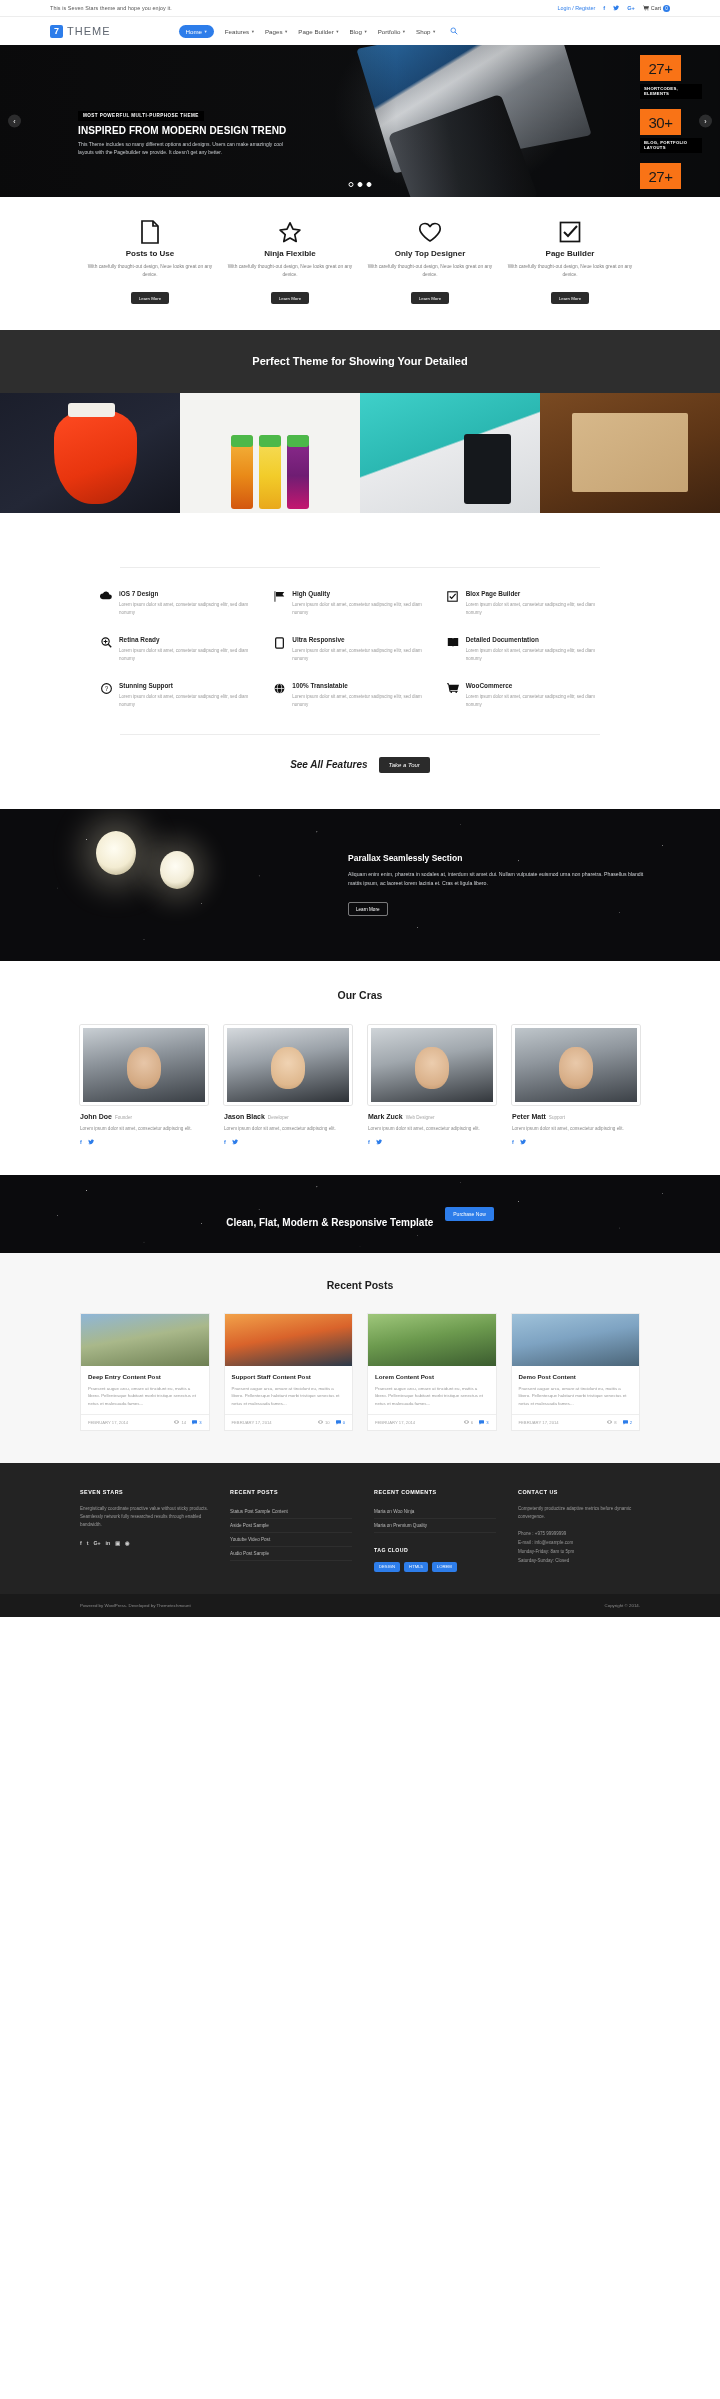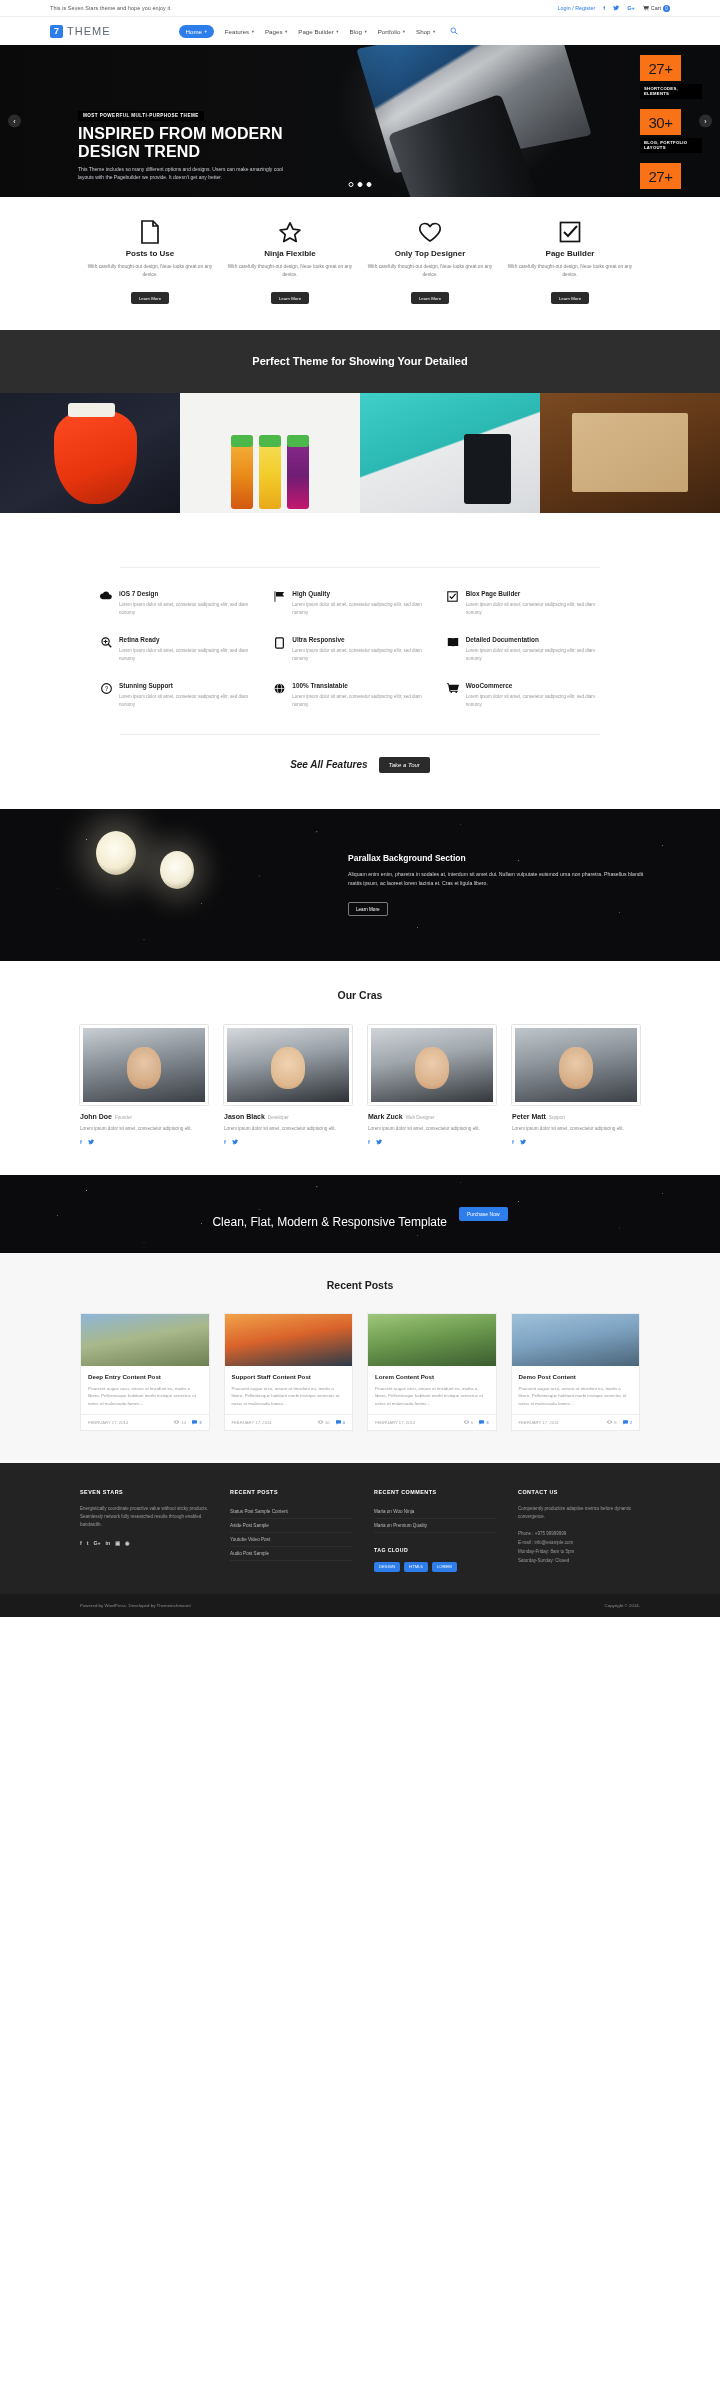--- a/index.html
+++ b/index.html
@@ -93,21 +93,21 @@
     position: absolute; inset: 0;
     background: linear-gradient(90deg, rgba(10,10,11,.97) 0%, rgba(12,12,13,.85) 32%, rgba(0,0,0,.05) 55%, rgba(0,0,0,.25) 100%);
   }
   .hero-content { position: absolute; left: 78px; top: 58px; width: 220px; }
   .hero-tag {
     display: inline-block; background: #000; color: #fff;
     font-size: 4.6px; font-weight: bold; letter-spacing: .45px;
     padding: 2.5px 5px; margin-bottom: 4px;
   }
   .hero-title {
-    color: #fff; font-size: 16px; font-weight: bold; letter-spacing: .1px;
+    color: #fff; font-size: 10px; font-weight: bold; letter-spacing: .1px;
     margin-bottom: 4px;
   }
   .hero-desc { color: #c8ccd0; font-size: 5px; line-height: 1.75; }
   .hero-badges { position: absolute; right: 18px; top: 10px; width: 62px; }
   .badge-block { margin-bottom: 10px; text-align: left; }
   .badge-num {
     background: #f97316; color: #1a1a1a; font-size: 15px;
     width: 41px; height: 26px; display: flex; align-items: center; justify-content: center;
     letter-spacing: -.5px;
   }
@@ -247,21 +247,21 @@
   .f3 { background: radial-gradient(circle at 50% 38%, #eccdae 0%, #d9b089 70%, #bd9168 100%); }
   .f4 { background: radial-gradient(circle at 50% 38%, #e9c9aa 0%, #d6ac85 70%, #ba8e66 100%); }
   .tname { font-size:7px; font-weight:bold; color:#1d1d1d; margin: 8px 0 5px; }
   .trole { font-size:4.6px; font-weight:normal; color:#a5a5a5; margin-left:3px; }
   .tdesc { font-size:4.6px; color:#8b8b8b; line-height:1.75; margin-bottom:6px; }
   .tsoc { display:flex; gap:6px; font-size:5.4px; color:#2d7dea; font-weight:bold; }
 
   
   .cta { height: 78px; position:relative; overflow:hidden; background:#0a0a0c; display:flex; align-items:center; justify-content:center; }
   .cta-inner { position:relative; z-index:2; display:flex; align-items:center; gap:12px; }
-  .cta-text { color:#fff; font-size:12px; font-weight:normal;margin-top:17px; }
+  .cta-text { color:#fff; font-size:10px; font-weight:bold;margin-top:17px; }
   .btn-blue { background:#2d7dea; color:#fff; font-size:5px; padding:4px 8px; border-radius:2px; }
 
   
   .posts { background:#f7f7f7; padding: 26px 0 32px; }
   .posts h2 { text-align:center; font-size:10.5px; font-weight:bold; color:#1d1d1d; margin-bottom:22px; }
   .posts-grid { width:560px; margin:0 auto; display:flex; gap:14px; }
   .post { flex:1; background:#fff; border:1px solid #ebebeb; }
   .post-img { height:52px; }
   .pi1 { background: linear-gradient(170deg,#8fb6d8 0%,#a9b88a 45%,#6d7f52 100%); }
   .pi2 { background: linear-gradient(170deg,#f2a24a 0%,#d9632b 45%,#2b3a4a 100%); }
@@ -602,21 +602,21 @@
       <h3>See All Features</h3>
       <a class="btn-tour">Take a Tour</a>
     </div>
   </div>
 
   <div class="parallax">
     <div class="px-bg"></div>
     <div class="lamp lamp1"></div>
     <div class="lamp lamp2"></div>
     <div class="px-content">
-      <div class="px-title">Parallax Background Section</div>
+      <div class="px-title">Parallax Seamlessly Section</div>
       <div class="px-desc">Aliquam enim enim, pharetra in sodales at, interdum sit amet dui. Nullam vulputate euismod urna non pharetra. Phasellus blandit mattis ipsum, ac laoreet lorem lacinia et. Cras et ligula libero.</div>
       <a class="btn-ghost">Learn More</a>
     </div>
   </div>
 
   <div class="team">
     <h2>Our Cras</h2>
     <div class="team-grid">
       <div class="tmember">
         <div class="tphoto tp1">

